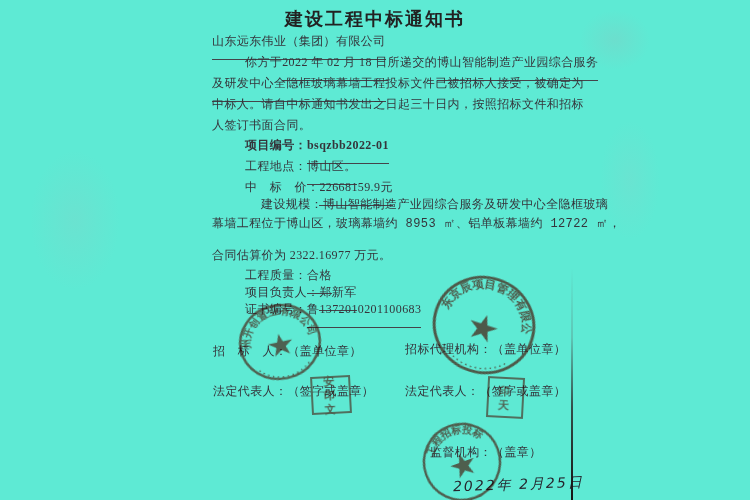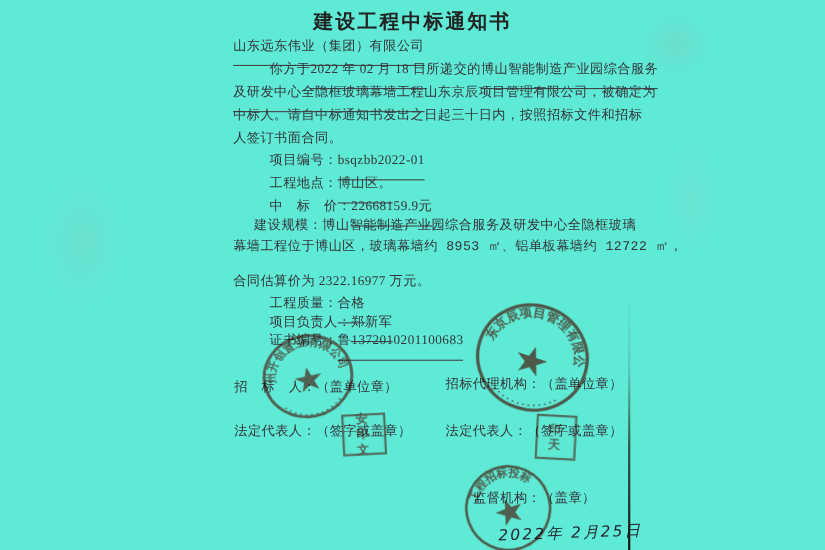--- a/index.html
+++ b/index.html
@@ -51,35 +51,35 @@
   <div class="abs title">建设工程中标通知书</div>
 
   <div class="abs t12" style="left:212px;top:34px;">
     <span class="u">山东远东伟业（集团）有限公司</span>
   </div>
 
   <div class="abs t12" style="left:245px;top:55px;">
     <span>你方于</span><span class="u">2022 年 02 月 18 日</span><span>所递交的</span><span class="u">博山智能制造产业园综合服务</span>
   </div>
   <div class="abs t12" style="left:212px;top:76px;">
-    <span class="u">及研发中心全隐框玻璃幕墙工程</span><span>山东京辰项目管理有限公司，被确定为</span>
+    <span class="u">及研发中心全隐框玻璃幕墙工程</span><span>投标文件已被招标人接受，被确定为</span>
   </div>
   <div class="abs t12" style="left:212px;top:97px;">中标人。请自中标通知书发出之日起三十日内，按照招标文件和招标</div>
   <div class="abs t12" style="left:212px;top:118px;">人签订书面合同。</div>
 
-  <div class="abs t12" style="left:245px;top:138px;">
+  <div class="abs t12" style="left:245px;top:138px;font-weight:bold;">
     <span>项目编号：</span><span class="u">bsqzbb2022-01</span>
   </div>
   <div class="abs t12" style="left:245px;top:159px;">
     <span>工程地点：</span><span class="u">博山区。</span>
   </div>
   <div class="abs t12" style="left:245px;top:180px;">
     <span>中　标　价：</span><span class="u">22668159.9元</span>
   </div>
-  <div class="abs t12" style="left:231px;top:197px;">
+  <div class="abs t12" style="left:261px;top:197px;">
     <span>建设规模：</span><span>博山智能制造产业园综合服务及研发中心全隐框玻璃</span>
   </div>
   <div class="abs t12" style="left:212px;top:217px;font-family:Liberation Mono, monospace;">幕墙工程位于博山区，玻璃幕墙约 8953 ㎡、铝单板幕墙约 12722 ㎡，</div>
   <div class="abs t12" style="left:212px;top:248px;">合同估算价为 2322.16977 万元。</div>
   <div class="abs t12" style="left:245px;top:268px;">
     <span>工程质量：</span><span class="u">合格</span>
   </div>
   <div class="abs t12" style="left:245px;top:285px;">
     <span>项目负责人：</span><span class="u">郑新军</span>
   </div>

